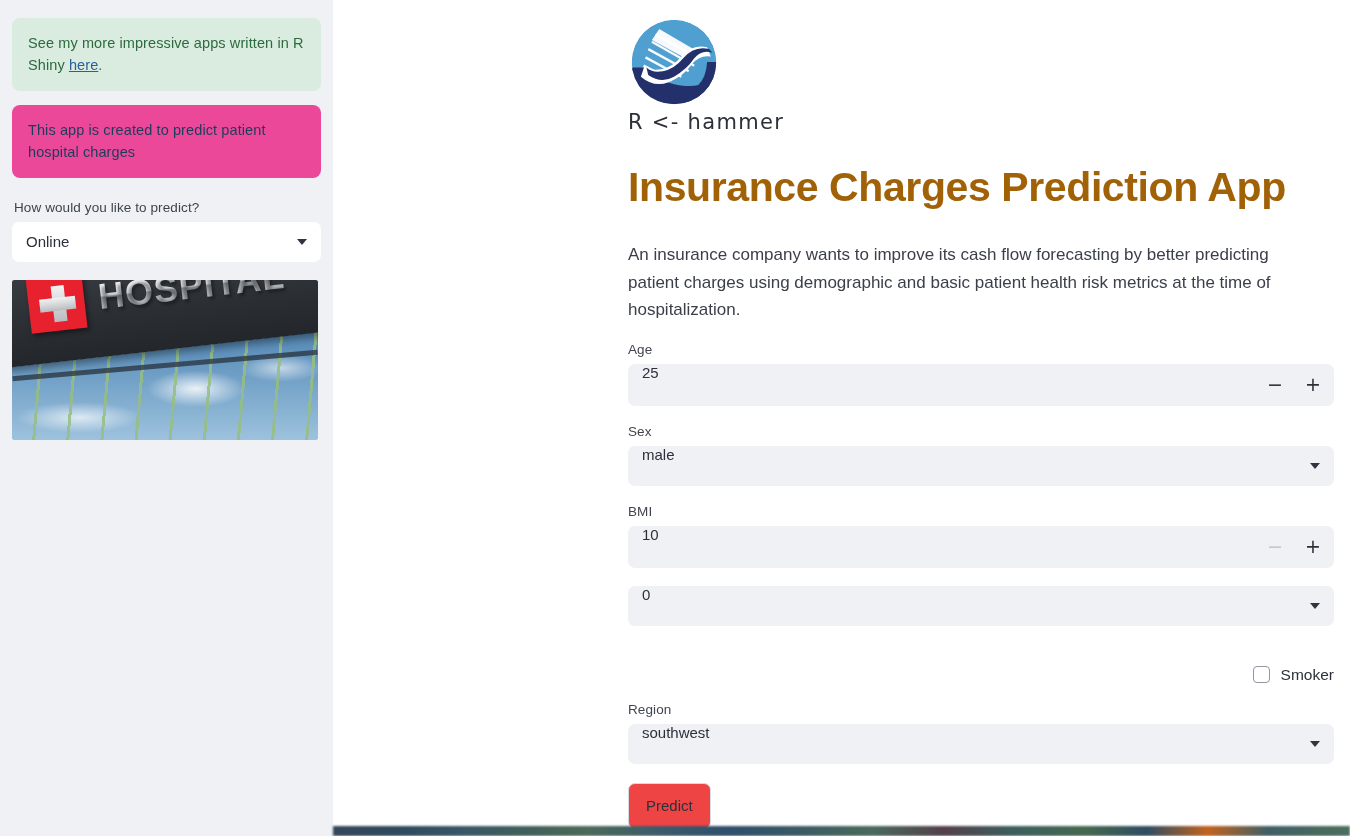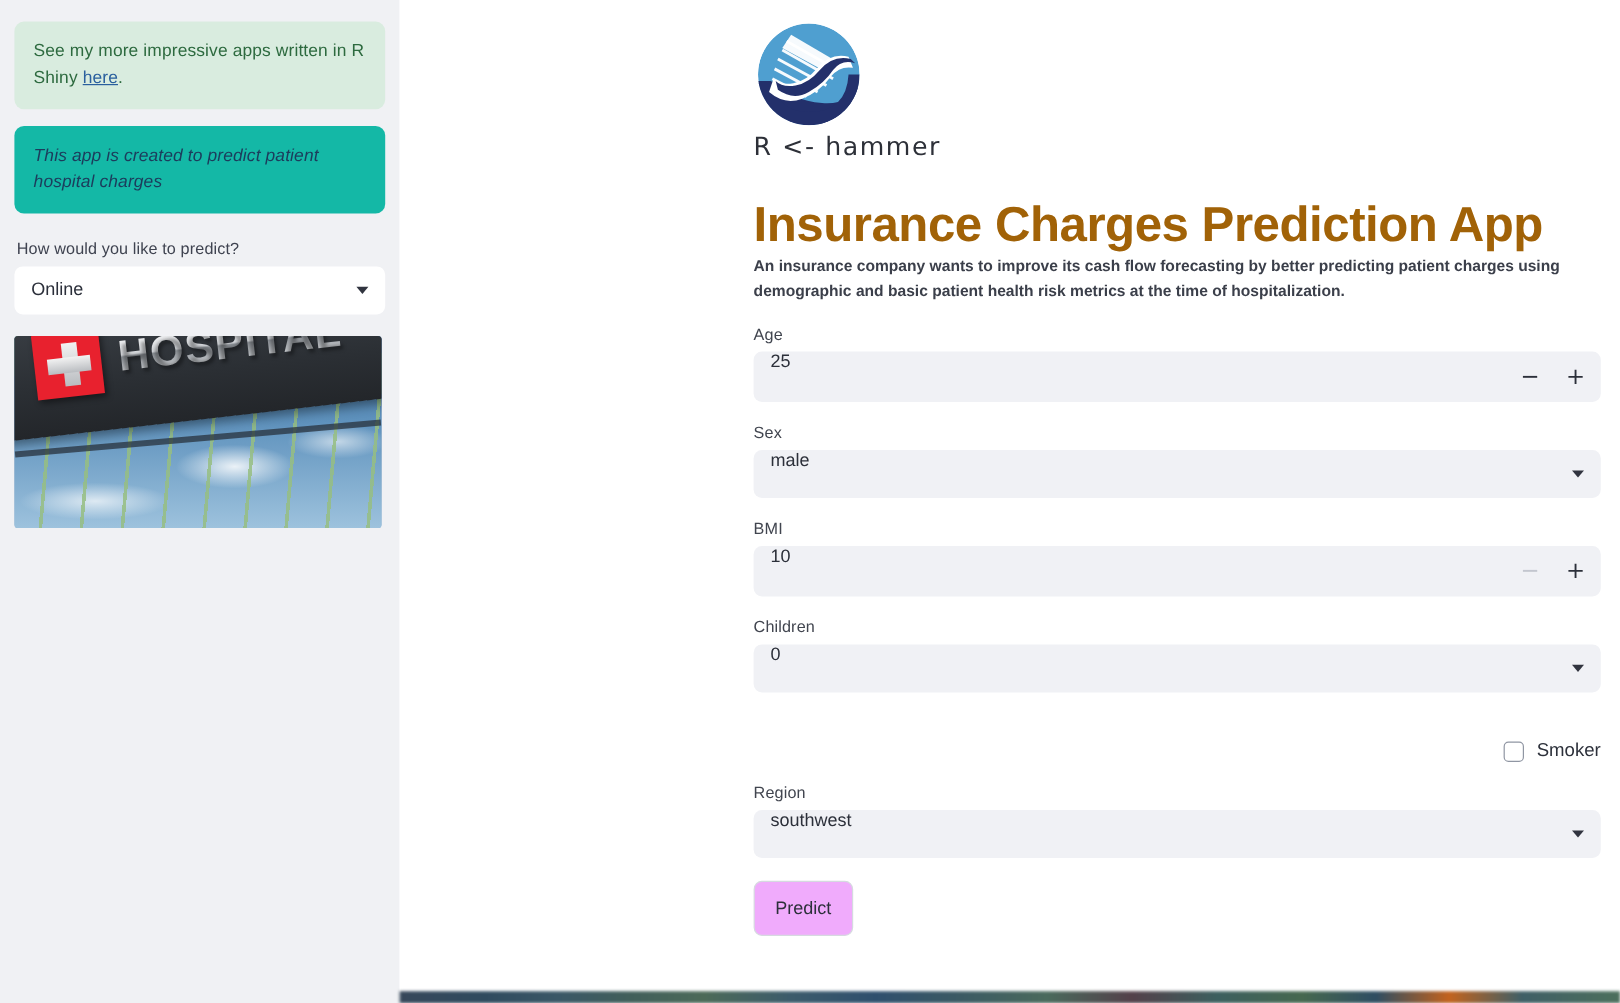--- a/index.html
+++ b/index.html
@@ -46,24 +46,23 @@
     margin-bottom: 14px;
   }
 
   .alert-success a {
     color: #2a5f9e;
     text-decoration: underline;
     text-align: right;
   }
 
   .alert-info {
-    background: #14b8a6;
+    background: #ec4899;
     color: #1c3c5c;
     margin-bottom: 22px;
-    font-style: italic;
   }
 
   .side-label {
     font-size: 13.5px;
     color: #3f4350;
     margin-bottom: 7px;
     padding-left: 2px;
     letter-spacing: 0.1px;
   }
 
@@ -194,25 +193,25 @@
   h1.page-title {
     font-size: 41px;
     line-height: 1.15;
     font-weight: bold;
     color: #a16207;
     letter-spacing: -0.4px;
     margin-top: 30px;
   }
 
   p.page-desc {
-    font-size: 13px;
+    margin-top: 30px;
+    font-size: 17px;
     line-height: 1.62;
     color: #3b3f4a;
     max-width: 690px;
-    font-weight: bold;
   }
 
   .field { margin-top: 18px; }
   .field-label {
     font-size: 13.5px;
     color: #41454f;
     margin-bottom: 7px;
     letter-spacing: 0.1px;
   }
 
@@ -274,21 +273,21 @@
 
   .predict-btn {
     margin-top: 19px;
     display: inline-flex;
     align-items: center;
     justify-content: center;
     height: 46px;
     padding: 0 17px;
     border: 1px solid #d6d9e0;
     border-radius: 7px;
-    background: #f0abfc;
+    background: #ef4444;
     font-size: 15px;
     color: #2c303a;
   }
 
   
   .bottom-strip {
     position: absolute;
     left: 333px;
     right: 0;
     bottom: 0;
@@ -400,21 +399,20 @@
           <span>10</span>
           <span class="stepper">
             <span class="step-btn disabled">−</span>
             <span class="step-btn">+</span>
           </span>
         </div>
       </div>
 
       
       <div class="field">
-        <div class="field-label">Children</div>
         <div class="control tall">
           <span>0</span>
           <span class="caret"></span>
         </div>
       </div>
 
       
       <div class="checkbox-row">
         <span class="checkbox"></span>
         <span class="checkbox-label">Smoker</span>

